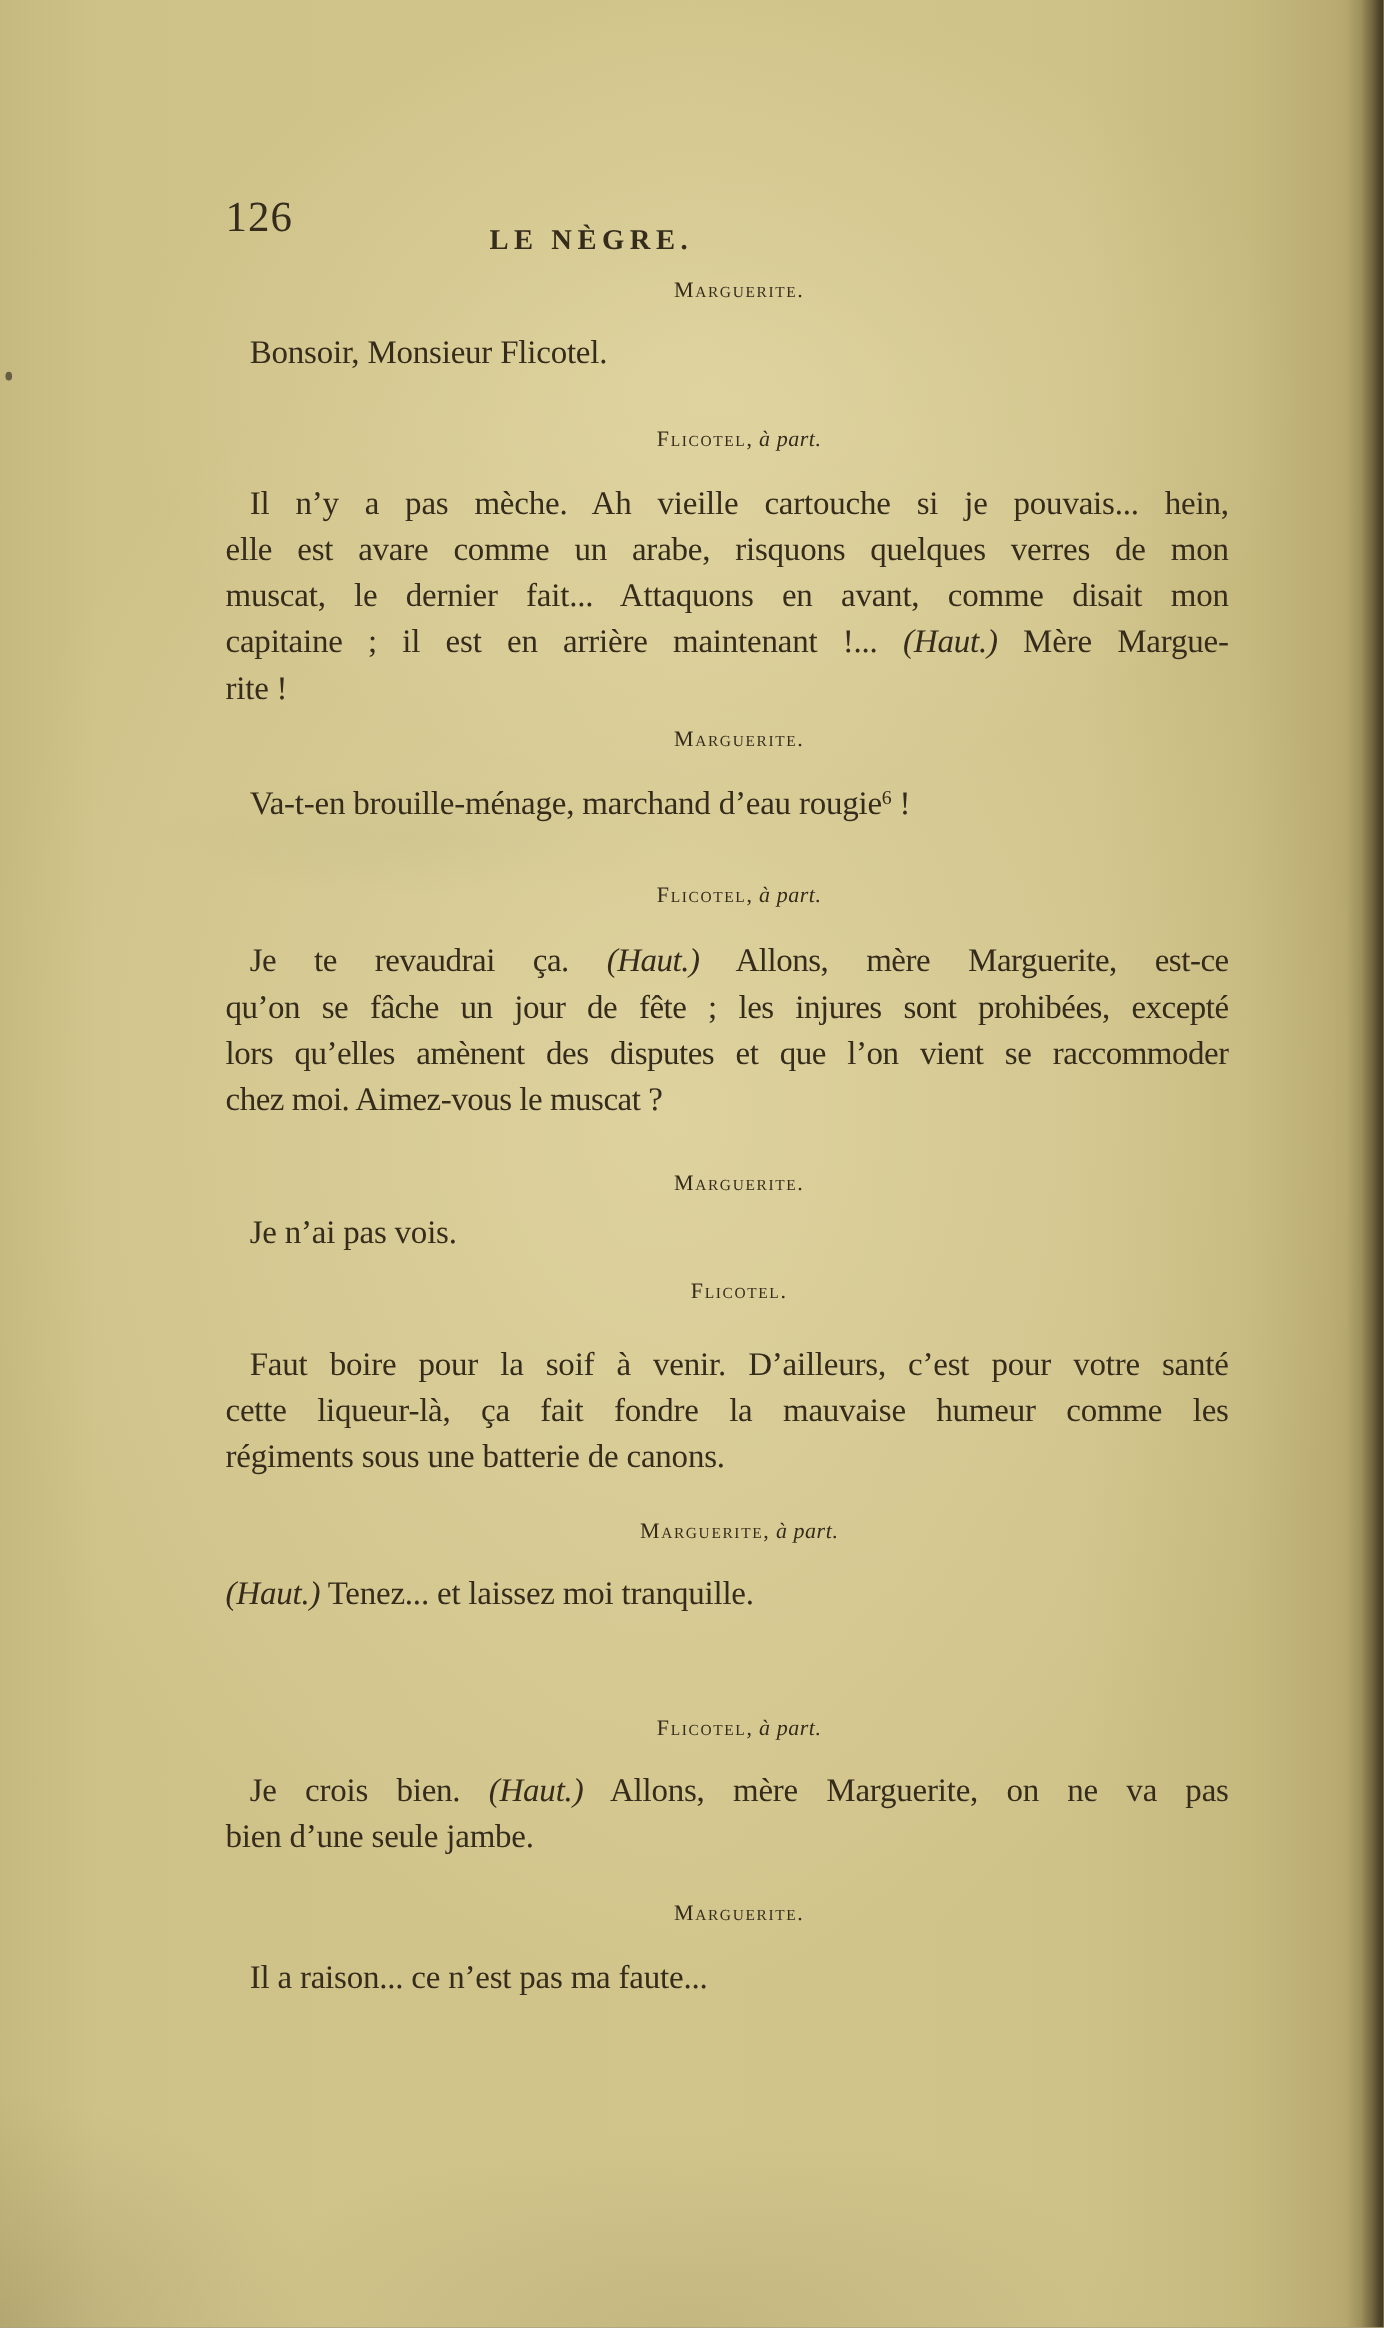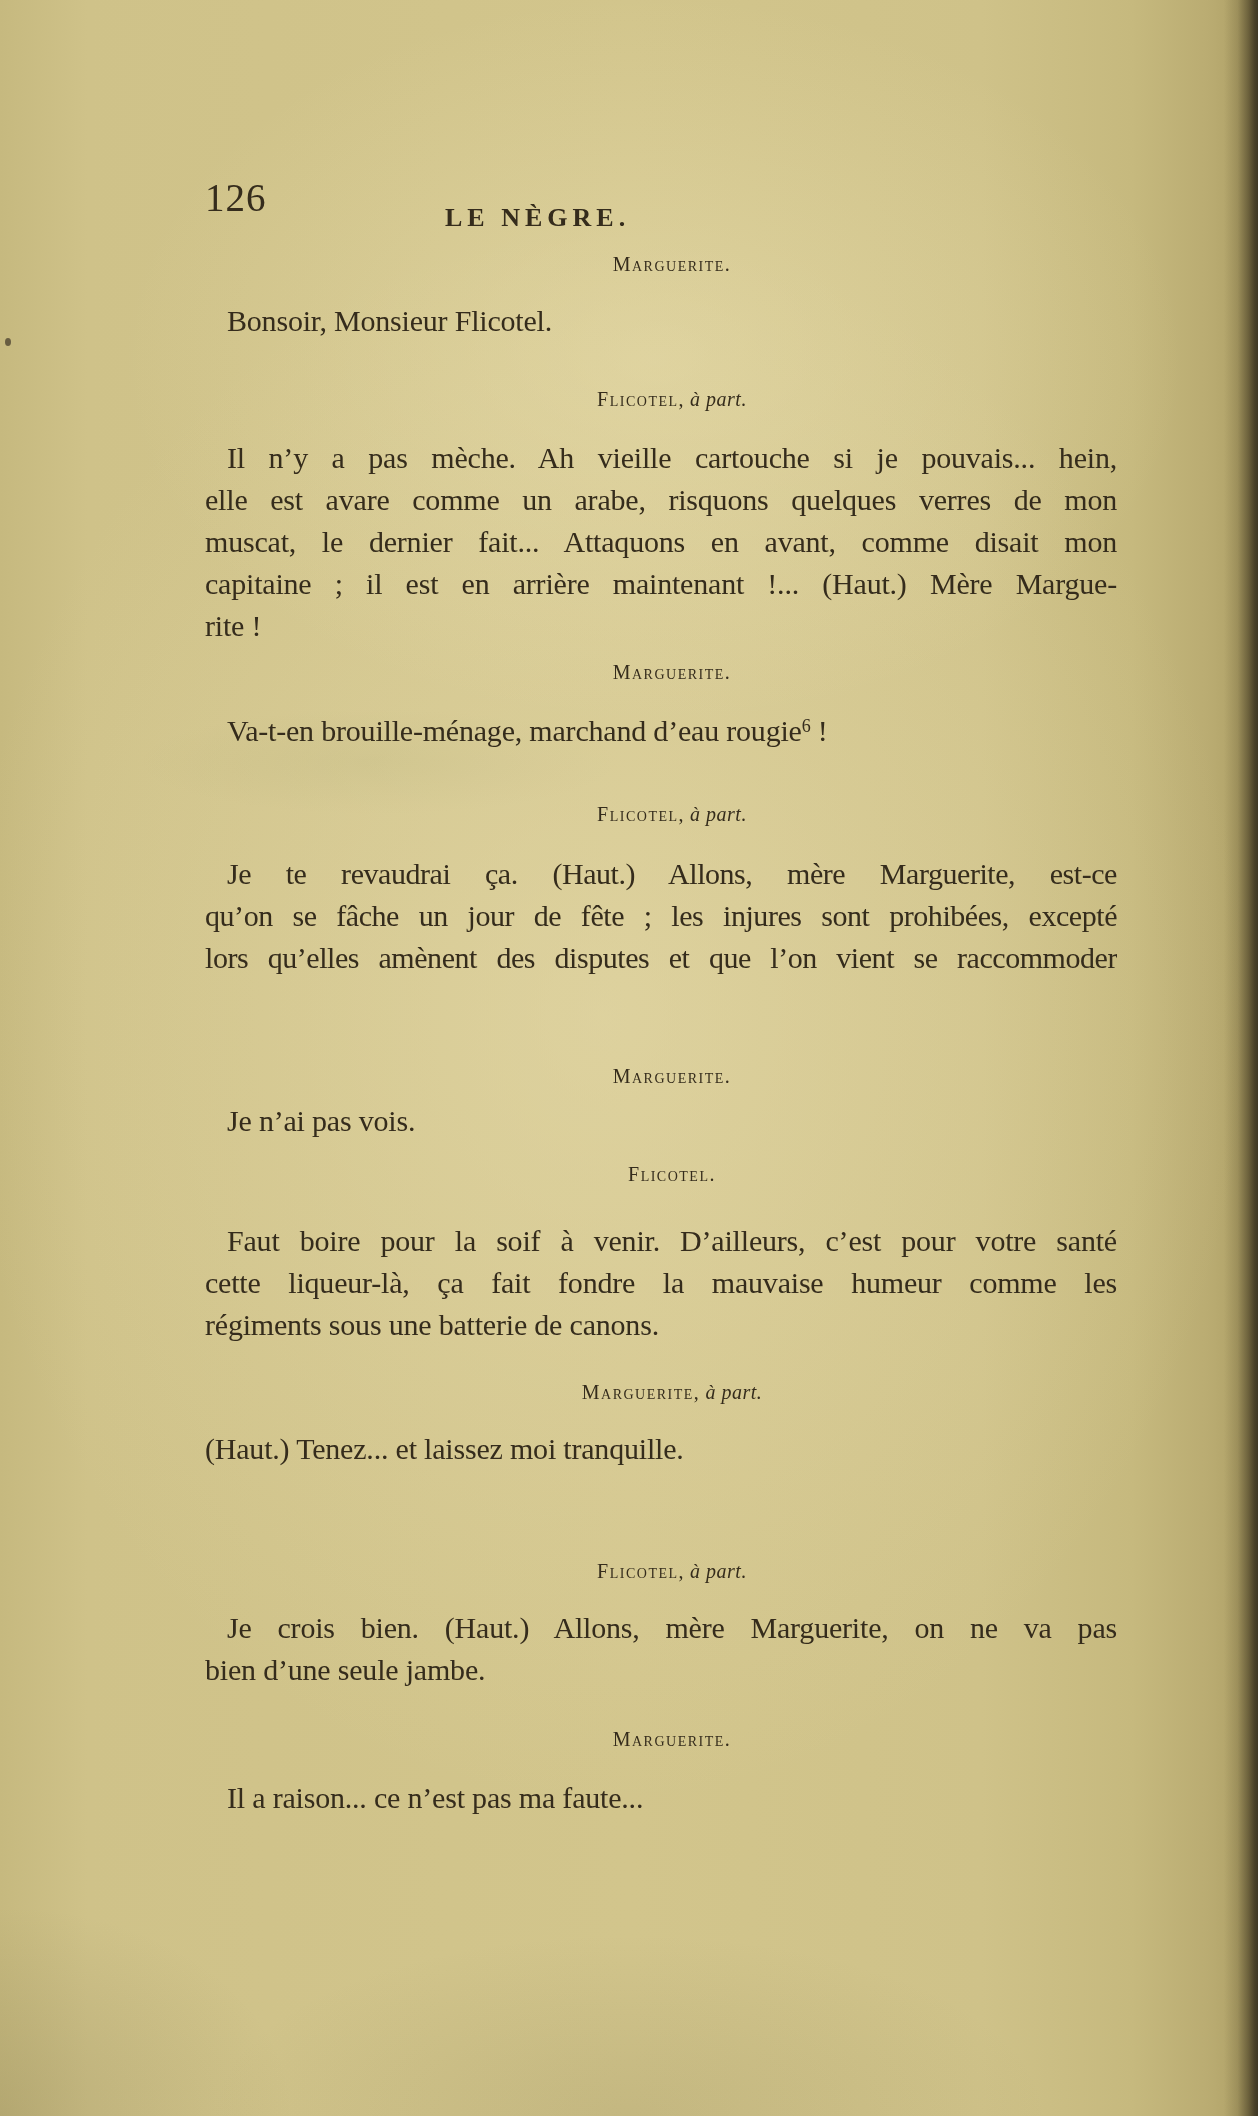--- a/index.html
+++ b/index.html
@@ -45,21 +45,21 @@
   }
   .speaker .sc{font-variant:small-caps;letter-spacing:1.5px;}
   .speaker .dir{font-style:italic;letter-spacing:0.5px;text-align:center;}
   .speech{position:absolute;left:0;width:100%;font-size:30px;line-height:42px;}
   .speech .line{
     text-align:justify;text-align-last:justify;
     height:42px;overflow:hidden;letter-spacing:-0.2px;
   }
   .speech .line.first{text-indent:22px;}
   .speech .line.last{text-align-last:left;}
-  .speech .it, .it{margin-top:16px;}
+  .speech .it, .it{font-style:italic;margin-top:16px;}
   sup{font-size:18px;line-height:0;vertical-align:9px;}
   
   .blk1{top:247px;}  .blk2{top:300px;}  .blk3{top:382px;}  .blk4{top:437px;}
   .blk5{top:655px;}  .blk6{top:710px;}  .blk7{top:797px;}  .blk8{top:853px;}
   .blk9{top:1059px;} .blk10{top:1100px;}.blk11{top:1157px;}.blk12{top:1220px;}
   .blk13{top:1375px;}.blk14{top:1428px;}.blk15{top:1554px;}.blk16{top:1607px;}
   .blk17{top:1722px;}.blk18{top:1777px;}
   .blk8 .line{letter-spacing:-0.45px;}
 </style>
 </head>
@@ -86,20 +86,21 @@
       </div>
       <div class="blk5 speaker"><span class="sc">Marguerite.</span></div>
       <div class="blk6 speech">
         <div class="line first last"><span>Va-t-en brouille-ménage, marchand d’eau rougie</span><sup>6</sup><span> !</span></div>
       </div>
       <div class="blk7 speaker"><span class="sc">Flicotel,</span> <span class="dir">à part.</span></div>
       <div class="blk8 speech">
         <div class="line first"><span>Je te revaudrai ça. </span><span class="it">(Haut.)</span><span> Allons, mère Marguerite, est-ce</span></div>
         <div class="line"><span>qu’on se fâche un jour de fête ; les injures sont prohibées, excepté</span></div>
         <div class="line"><span>lors qu’elles amènent des disputes et que l’on vient se raccommoder</span></div>
+        <div class="line last"><span>chez moi. Aimez-vous le muscat ?</span></div>
       </div>
       <div class="blk9 speaker"><span class="sc">Marguerite.</span></div>
       <div class="blk10 speech">
         <div class="line first last"><span>Je n’ai pas vois.</span></div>
       </div>
       <div class="blk11 speaker"><span class="sc">Flicotel.</span></div>
       <div class="blk12 speech">
         <div class="line first"><span>Faut boire pour la soif à venir. D’ailleurs, c’est pour votre santé</span></div>
         <div class="line"><span>cette liqueur-là, ça fait fondre la mauvaise humeur comme les</span></div>
         <div class="line last"><span>régiments sous une batterie de canons.</span></div>

